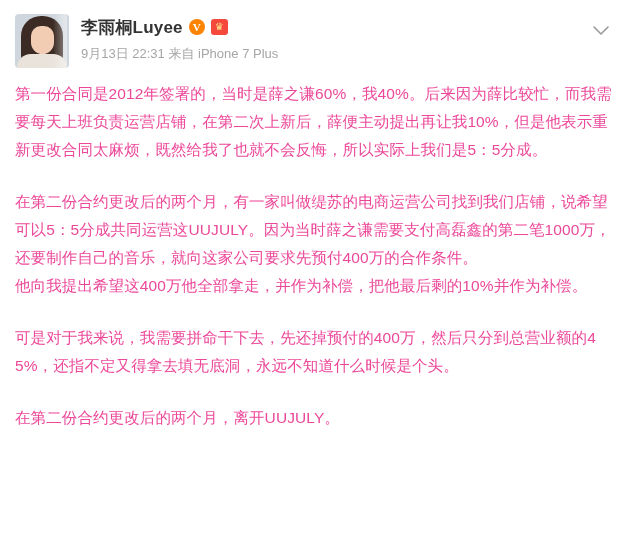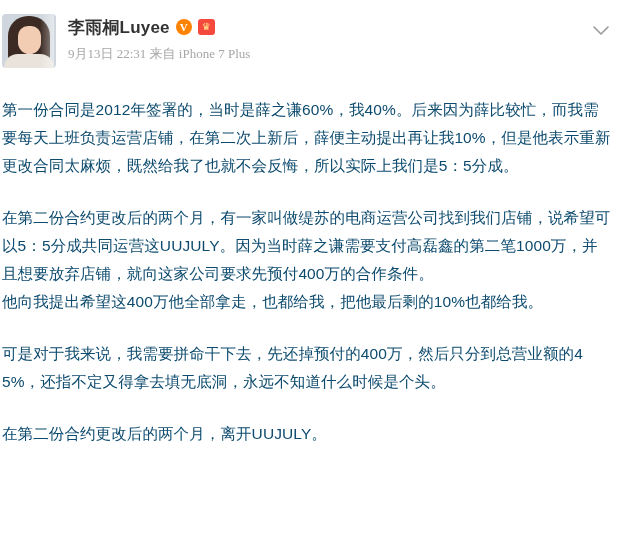--- a/index.html
+++ b/index.html
@@ -13,21 +13,21 @@
     font-family: "Liberation Sans", sans-serif;
     color: #333333;
     overflow: hidden;
   }
   .post {
     position: relative;
     width: 628px;
     height: 549px;
     background: #ffffff;
     box-sizing: border-box;
-    padding: 14px 16px 0 2px;
+    padding: 14px 16px 0 15px;
   }
   .header {
     display: flex;
     align-items: flex-start;
     position: relative;
   }
   .avatar {
     width: 54px;
     height: 54px;
     border-radius: 4px;
@@ -114,39 +114,38 @@
     background: #f5493d;
     color: #ffe08a;
     font-size: 10px;
     line-height: 16px;
   }
   .timestamp {
     margin-top: 7px;
     font-size: 13px;
     color: #a6a6a6;
     white-space: nowrap;
-    font-family: Liberation Serif, serif;
   }
   .chevron {
     position: absolute;
     right: 0;
     top: 6px;
     width: 22px;
     height: 22px;
     display: flex;
     align-items: center;
     justify-content: center;
     cursor: pointer;
   }
   .chevron svg { display: block; }
   .content {
-    margin-top: 28px;
+    margin-top: 12px;
     font-size: 15.5px;
     line-height: 28px;
-    color: #0c4a6e;
+    color: #ec4899;
     letter-spacing: 0.1px;
     word-break: break-all;
   }
   .content p {
     margin: 0 0 24px 0;
   }
   .content p.tight {
     margin-bottom: 0;
   }
   .content p:last-child {
@@ -177,19 +176,19 @@
 
     <div class="chevron">
       <svg width="16" height="10" viewBox="0 0 16 10" aria-hidden="true">
         <path d="M1 1 L8 8 L15 1" fill="none" stroke="#999999" stroke-width="1.6" stroke-linecap="round" stroke-linejoin="round"></path>
       </svg>
     </div>
   </div>
 
   <div class="content">
     <p>第一份合同是2012年签署的，当时是薛之谦60%，我40%。后来因为薛比较忙，而我需要每天上班负责运营店铺，在第二次上新后，薛便主动提出再让我10%，但是他表示重新更改合同太麻烦，既然给我了也就不会反悔，所以实际上我们是5：5分成。</p>
-    <p class="tight">在第二份合约更改后的两个月，有一家叫做缇苏的电商运营公司找到我们店铺，说希望可以5：5分成共同运营这UUJULY。因为当时薛之谦需要支付高磊鑫的第二笔1000万，并且想要放弃店铺，就向这家公司要求先预付400万的合作条件。</p>
-    <p>他向我提出希望这400万他全部拿走，也都给我，把他最后剩的10%也都给我。</p>
+    <p class="tight">在第二份合约更改后的两个月，有一家叫做缇苏的电商运营公司找到我们店铺，说希望可以5：5分成共同运营这UUJULY。因为当时薛之谦需要支付高磊鑫的第二笔1000万，还要制作自己的音乐，就向这家公司要求先预付400万的合作条件。</p>
+    <p>他向我提出希望这400万他全部拿走，并作为补偿，把他最后剩的10%并作为补偿。</p>
     <p>可是对于我来说，我需要拼命干下去，先还掉预付的400万，然后只分到总营业额的45%，还指不定又得拿去填无底洞，永远不知道什么时候是个头。</p>
     <p>在第二份合约更改后的两个月，离开UUJULY。</p>
   </div>
 
 </div>
 
 </body></html>

